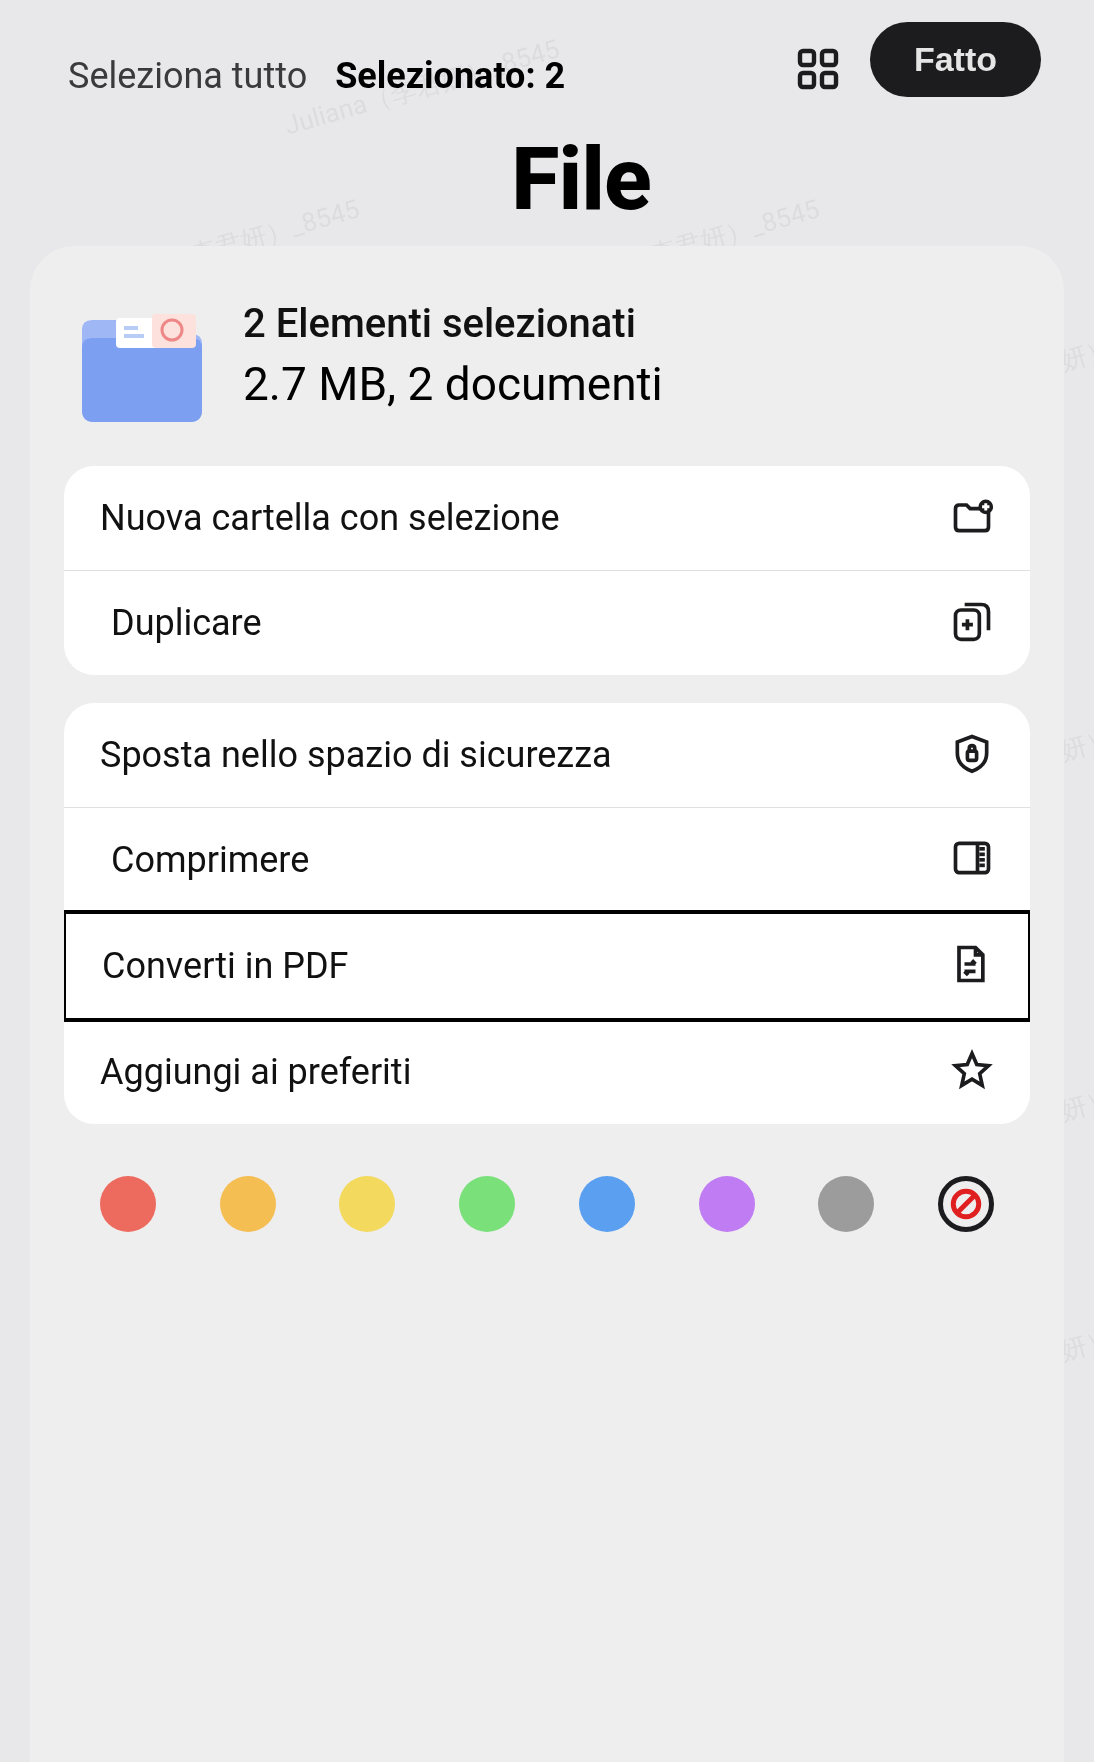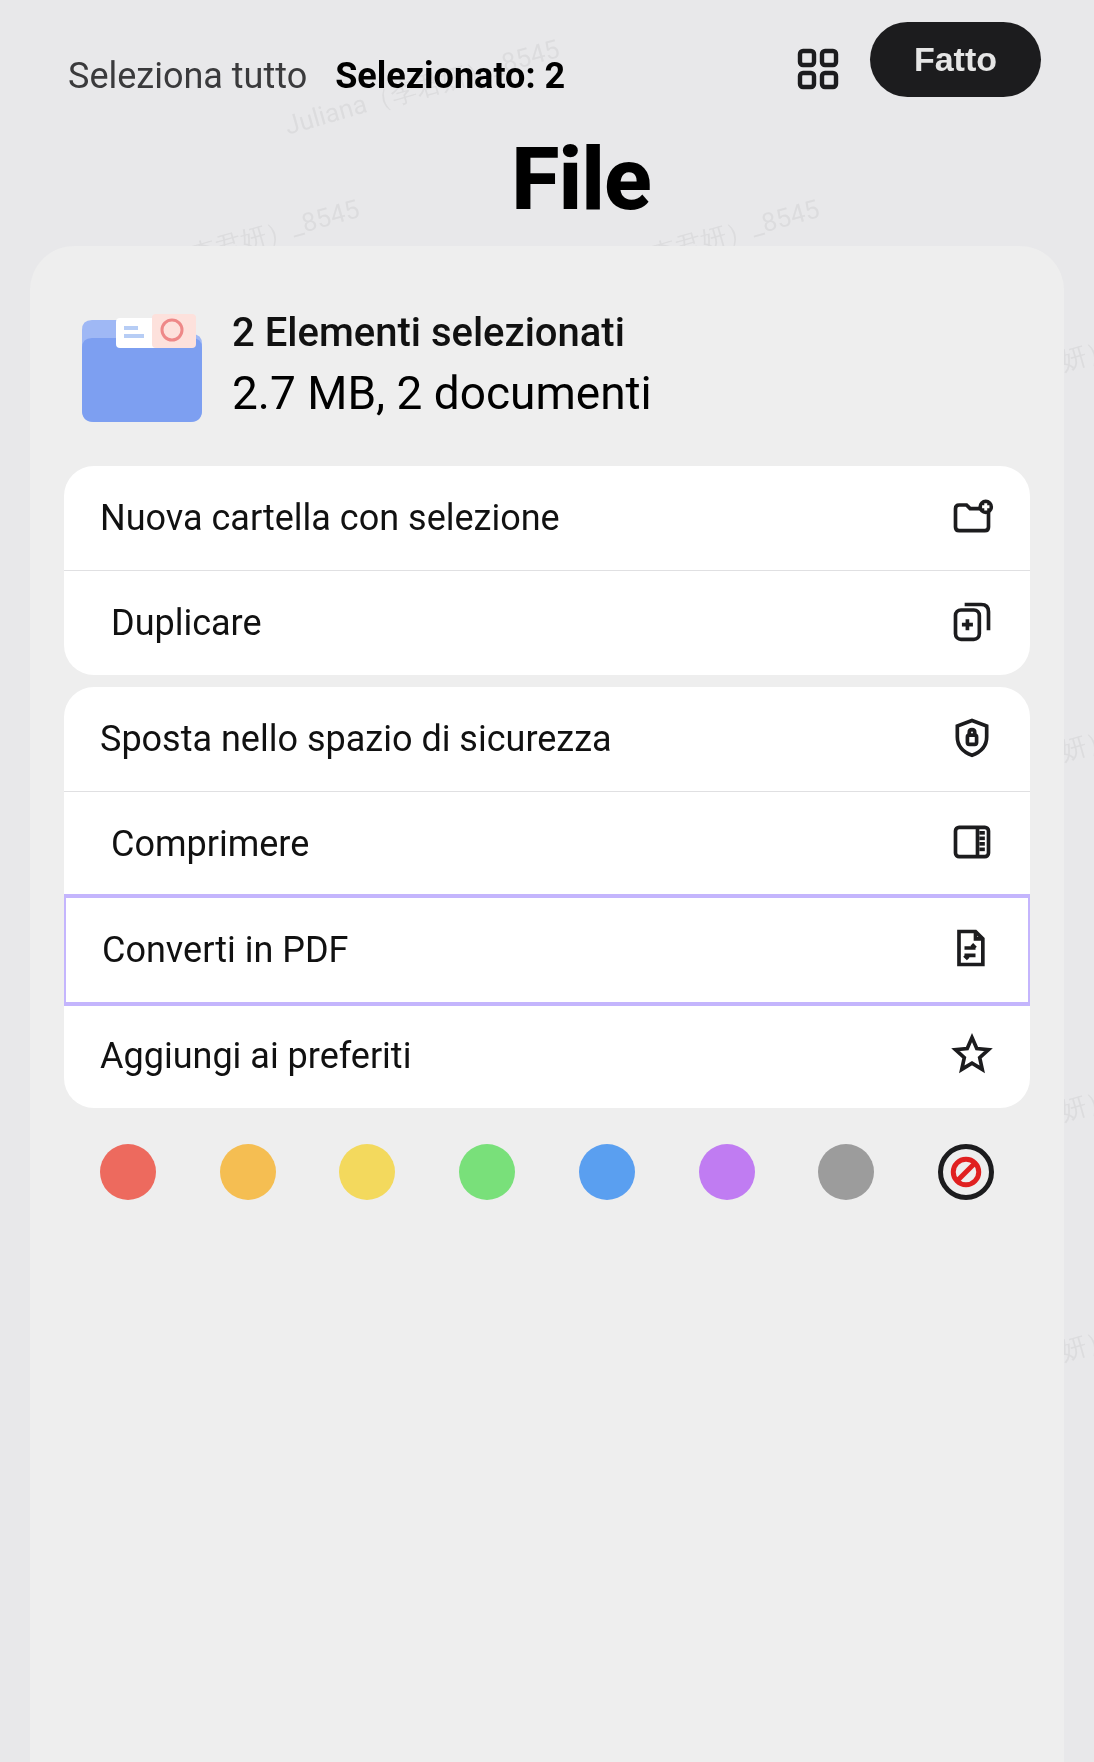--- a/index.html
+++ b/index.html
@@ -67,22 +67,21 @@
   .sheet {
     position: absolute;
     left: 30px; right: 30px; top: 246px; bottom: 0;
     background: #eeeeee;
     border-radius: 44px 44px 0 0;
     padding: 54px 34px 0 34px;
   }
 
   .summary {
     display: flex;
-    align-items: center;
-    gap: 20px;
+    gap: 31px;
     padding: 0 8px 38px 8px;
   }
   .folder-icon {
     width: 140px; height: 128px;
     border-radius: 22px;
     position: relative;
   }
   .folder-svg { width: 100%; height: 100%; }
   .summary-text .title {
     font-size: 40px;
@@ -91,21 +90,21 @@
     margin-bottom: 10px;
   }
   .summary-text .meta {
     font-size: 46px;
     color: #000000;
   }
 
   .group {
     background: #fff;
     border-radius: 30px;
-    margin-bottom: 12px;
+    margin-bottom: 28px;
     overflow: hidden;
   }
   .row {
     display: flex;
     align-items: center;
     justify-content: space-between;
     padding: 28px 36px;
     min-height: 96px;
   }
   .row + .row {
@@ -116,21 +115,21 @@
     font-size: 36px;
     color: #111;
   }
   .row-icon {
     width: 44px; height: 44px;
     color: #1c1c1e;
     flex-shrink: 0;
   }
 
   .highlight-box {
-    border: 4px solid #c4b5fd;
+    border: 4px solid #000000;
     border-radius: 2px;
     margin: -2px -2px;
   }
 
   .tags {
     display: flex;
     justify-content: space-between;
     align-items: center;
     padding: 24px 36px 0 36px;
   }

